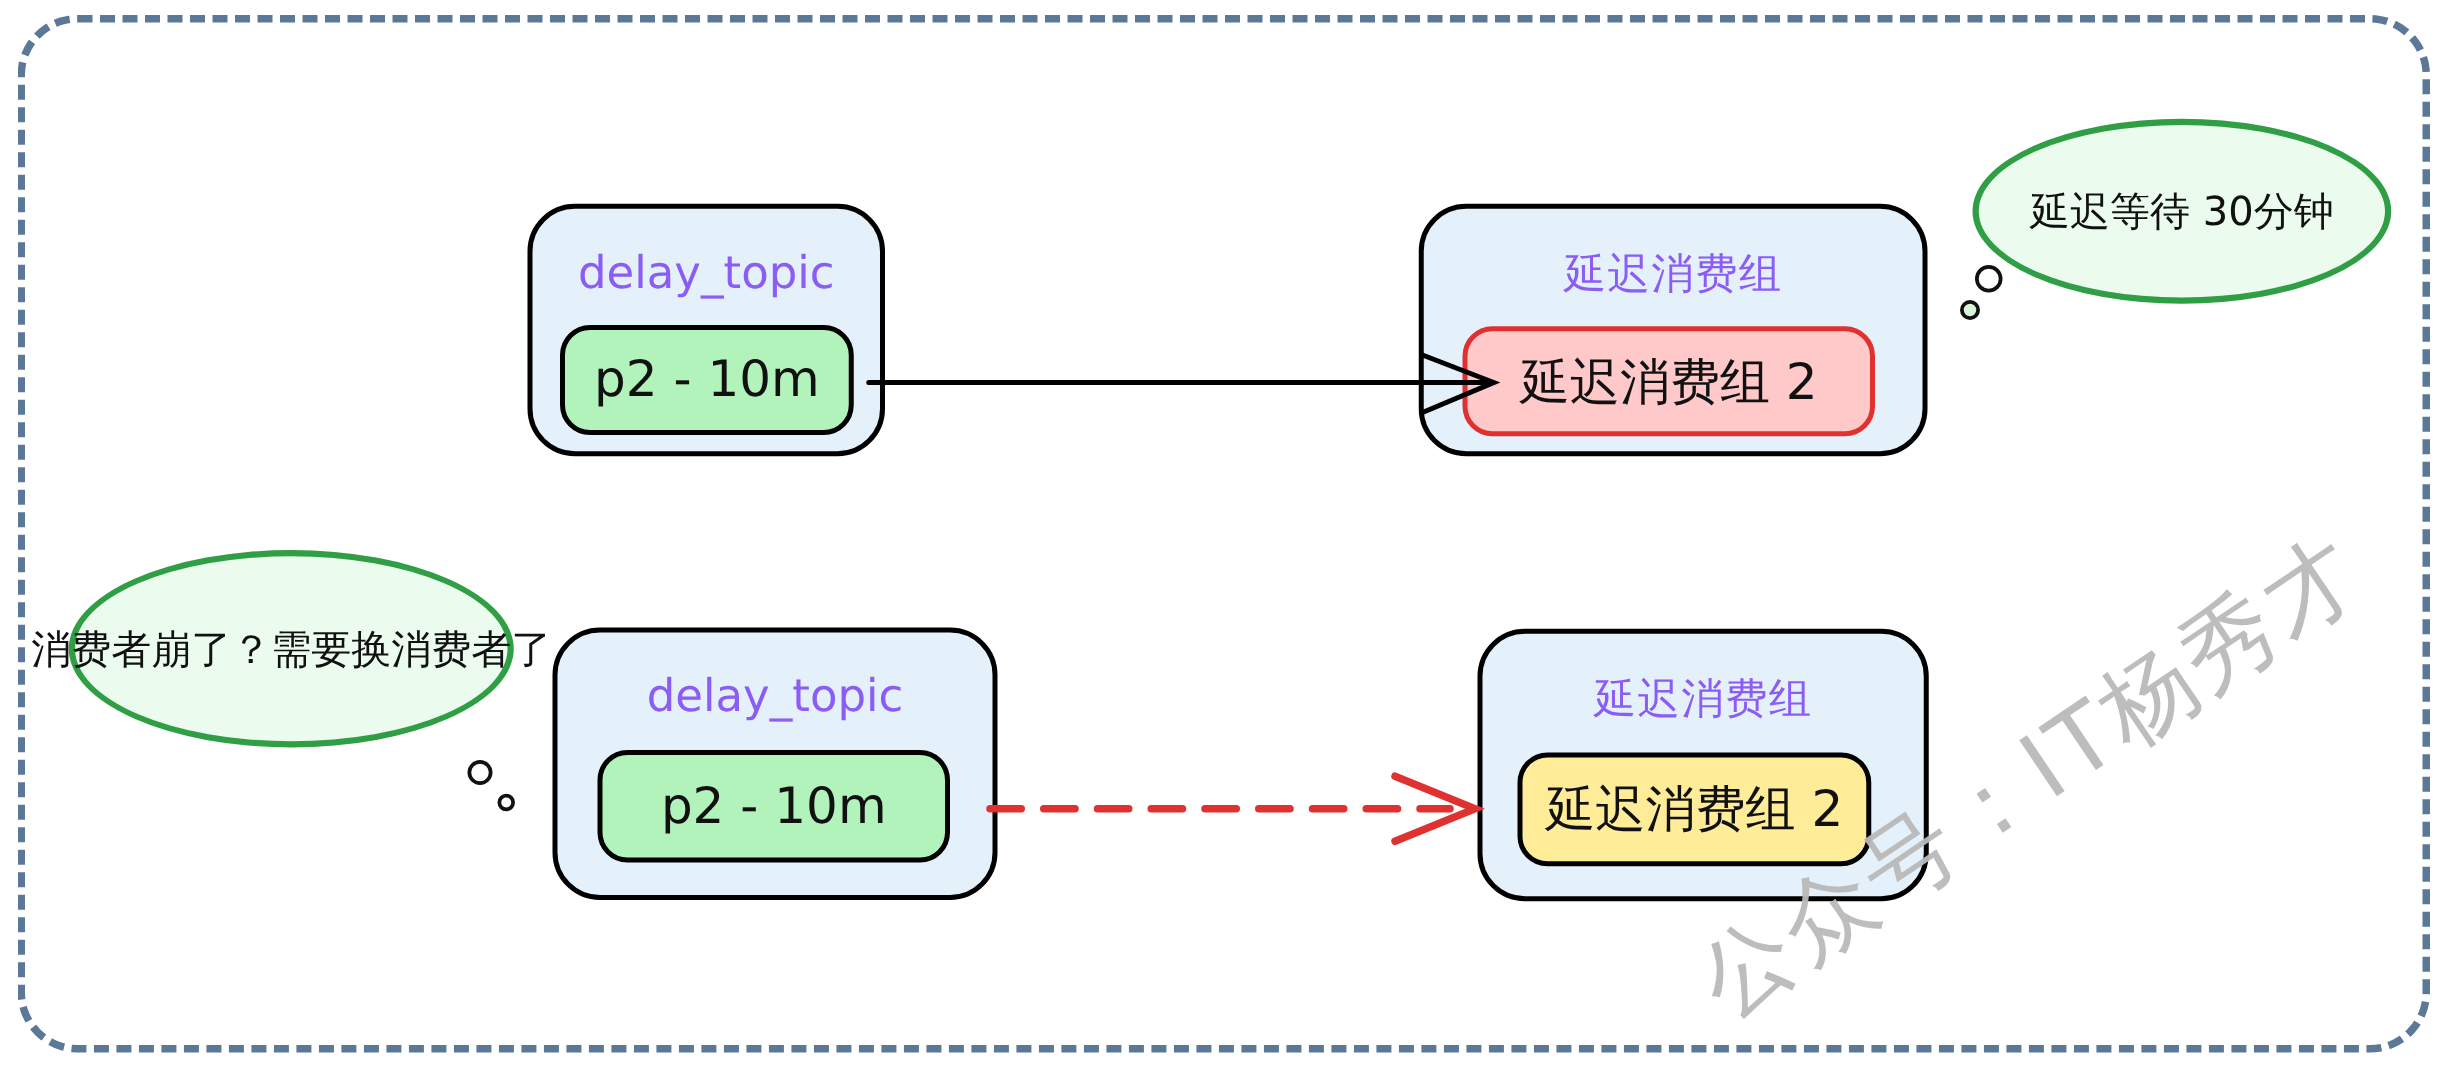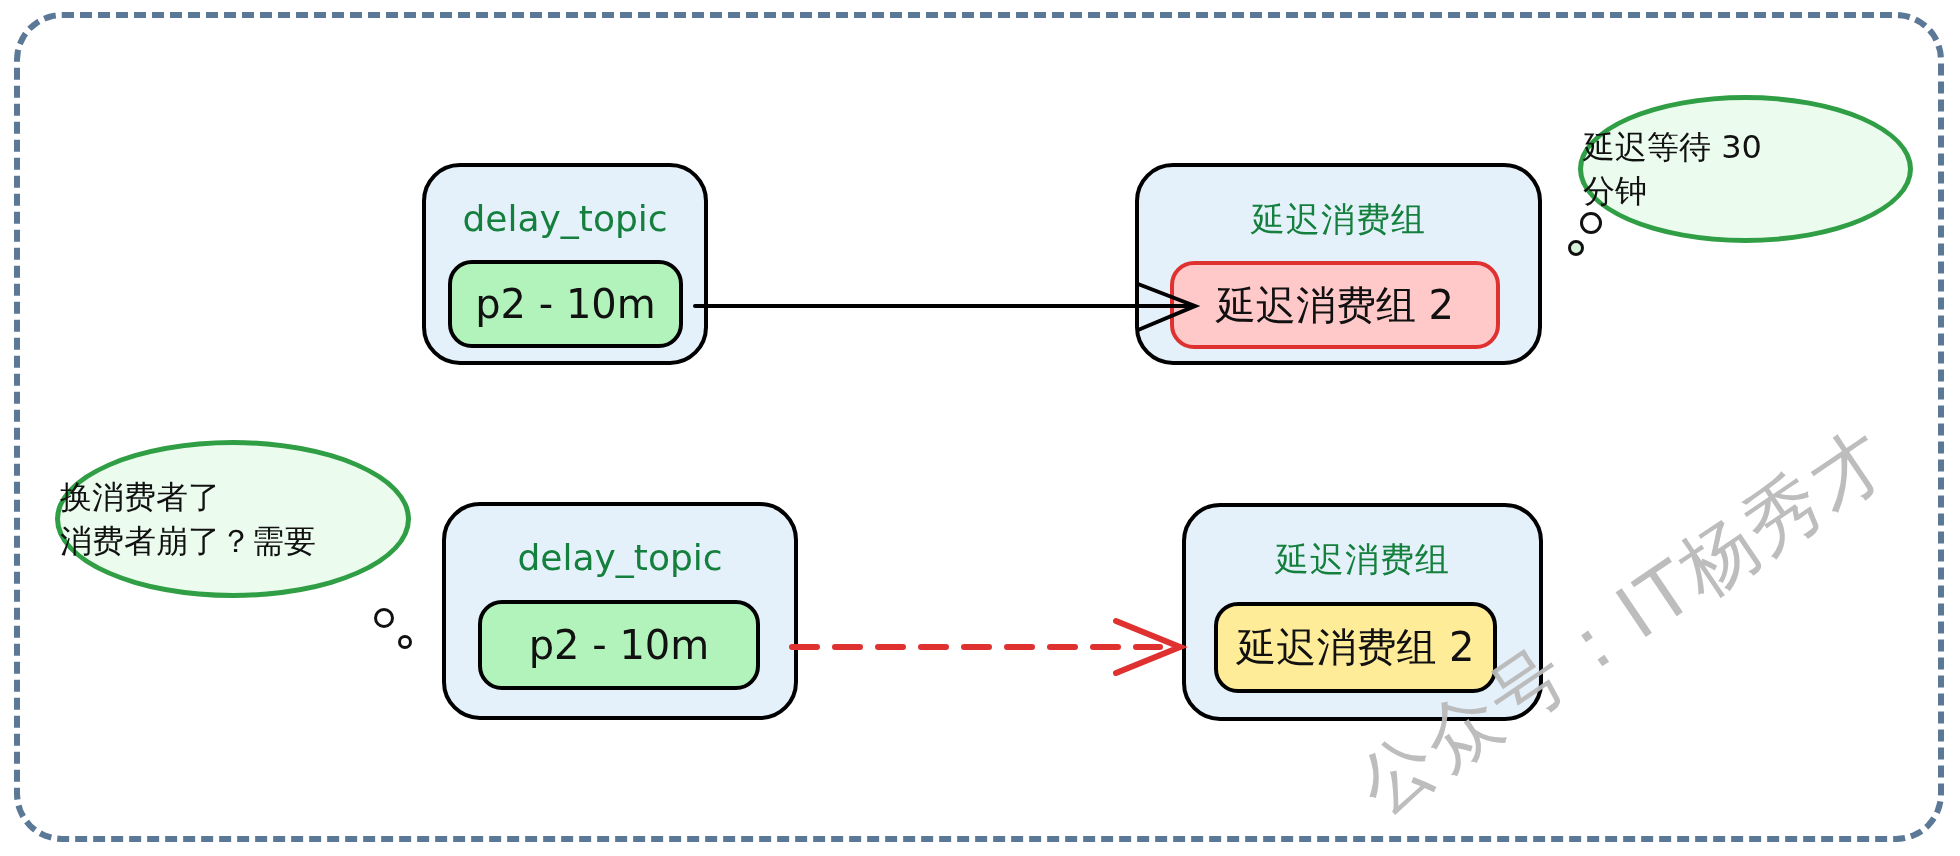--- a/index.html
+++ b/index.html
@@ -10,37 +10,37 @@
   .frame{
     position:absolute;left:14px;top:12px;width:1918px;height:818px;
     border:6px dashed #5b7896;border-radius:48px;
   }
   
   .node{
     position:absolute;background:#e4f1fb;border:4px solid #000;border-radius:38px;
     display:flex;flex-direction:column;align-items:center;box-sizing:border-box;
   }
   .node-title{
-    font-size:34px;line-height:40px;margin-top:32px;color:#15803d;
+    font-size:34px;line-height:40px;margin-top:32px;color:#8b5cf6;
     letter-spacing:1px;white-space:nowrap;
   }
   .hand{font-size:36px;letter-spacing:0;}
   
   .pill{
     position:absolute;border:4px solid #000;border-radius:24px;box-sizing:border-box;
     display:flex;align-items:center;justify-content:center;
     font-size:40px;white-space:nowrap;
   }
   .pill-green{background:#b2f2bb;}
   .pill-red{background:#ffc9c9;border-color:#e03131;}
   .pill-yellow{background:#ffec99;}
   
   .bubble{
     position:absolute;background:#ebfbee;border:5px solid #2f9e44;border-radius:50%;
-    display:flex;flex-direction:column;align-items:flex-start;justify-content:center;
+    display:flex;flex-direction:row;align-items:center;justify-content:center;
     box-sizing:border-box;text-align:center;
   }
   .bubble div{font-size:32px;line-height:44px;color:#111;white-space:nowrap;}
   .dot{
     position:absolute;border:3px solid #111;border-radius:50%;background:#fff;box-sizing:border-box;
   }
   .dot-green{background:#d8f5dc;}
   .arrow-layer{position:absolute;left:0;top:0;pointer-events:none;}
   .watermark{
     position:absolute;left:1625px;top:622px;transform:translate(-50%,-50%) rotate(-34deg);
@@ -83,22 +83,22 @@
   </div>
 
   <div class="node" style="left:1182px;top:503px;width:361px;height:218px;">
     <div class="node-title">延迟消费组</div>
   </div>
   <div class="pill pill-yellow" style="left:1214px;top:602px;width:283px;height:91px;">
     <span>延迟消费组 2</span>
   </div>
 
   <div class="bubble" style="left:55px;top:440px;width:356px;height:158px;">
+    <div>消费者崩了？需要</div>
     <div>换消费者了</div>
-    <div>消费者崩了？需要</div>
   </div>
   <div class="dot" style="left:374px;top:608px;width:20px;height:20px;"></div>
   <div class="dot" style="left:398px;top:635px;width:14px;height:14px;"></div>
 
   <div class="watermark">公众号：IT杨秀才</div>
 
   <svg class="arrow-layer" width="1960" height="856" viewBox="0 0 1960 856">
     <g stroke="#000000" stroke-width="4" fill="none" stroke-linecap="round">
       <line x1="695" y1="306" x2="1193" y2="306"></line>
       <path d="M1138 284 L1195 306 L1138 330"></path>

